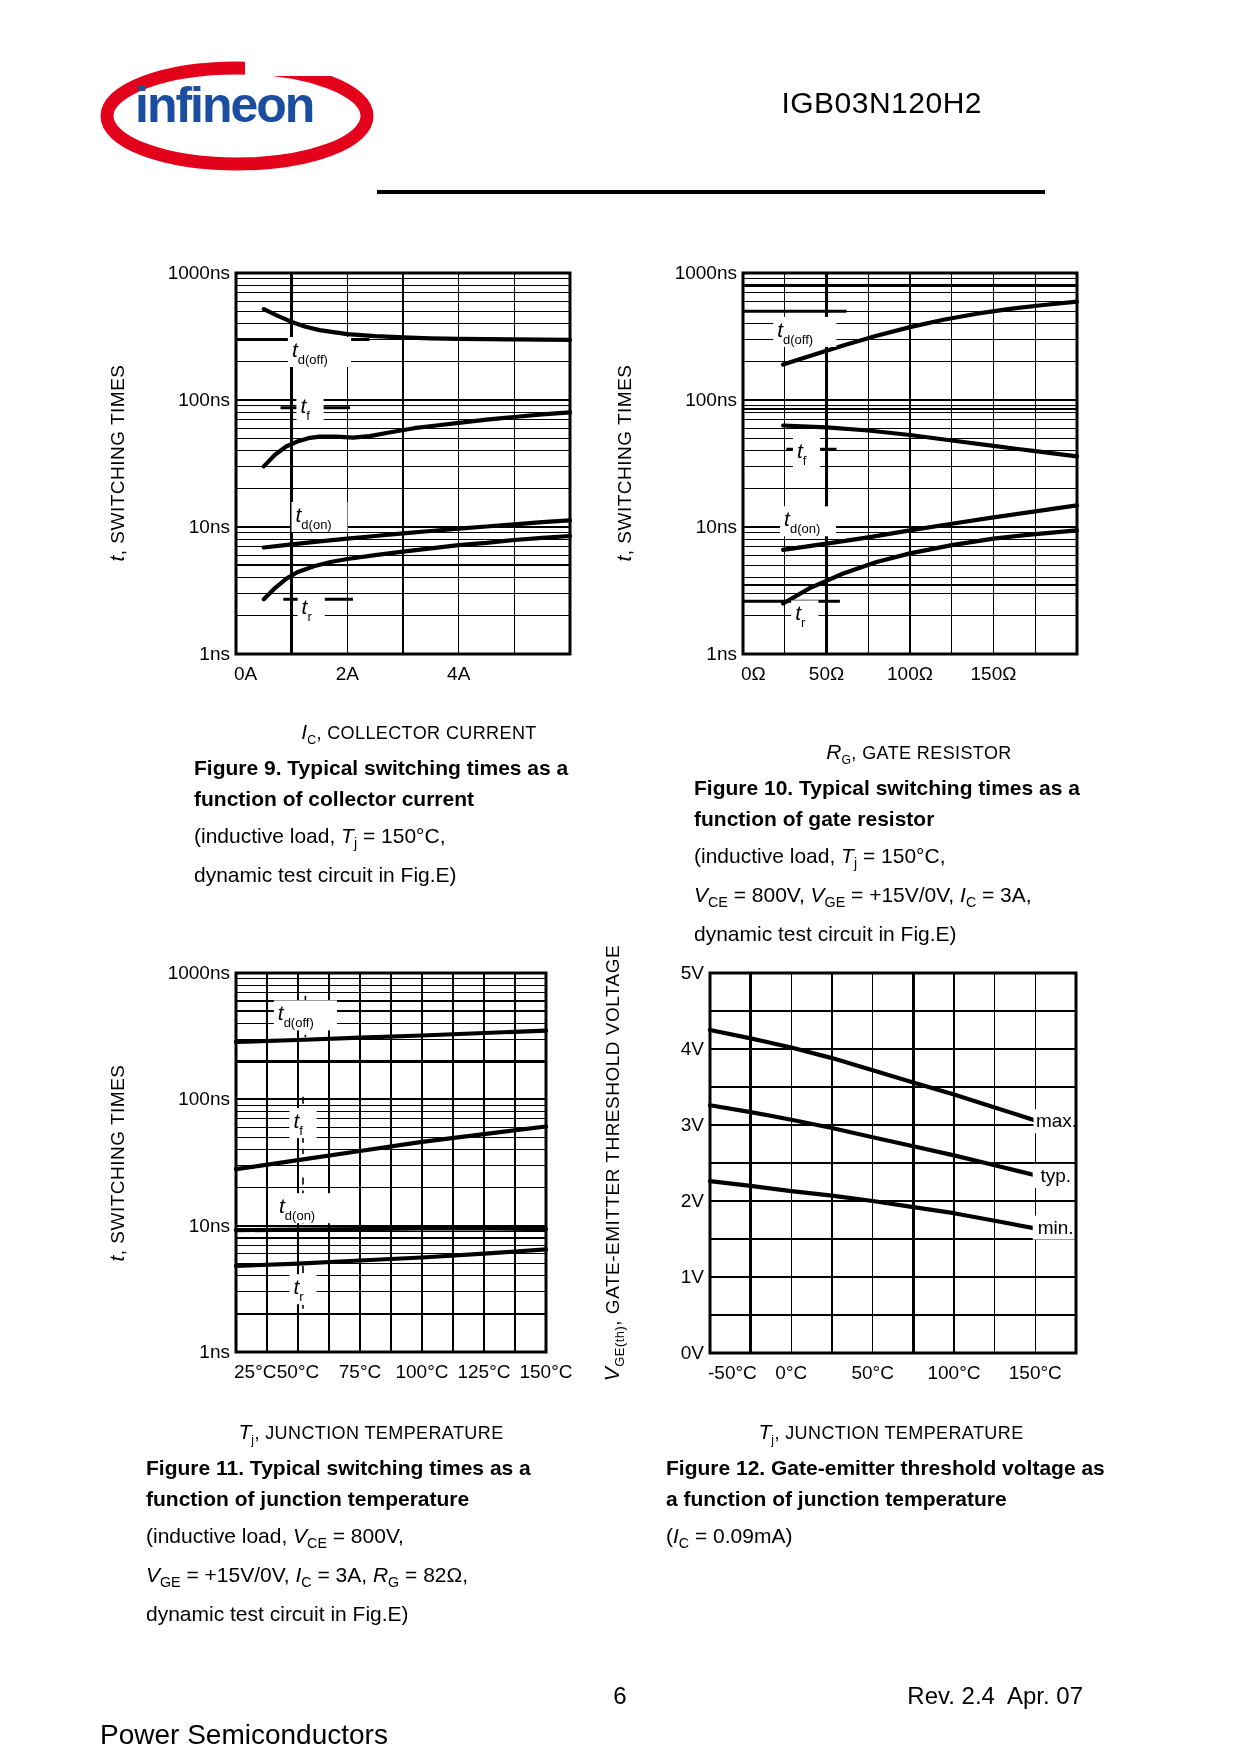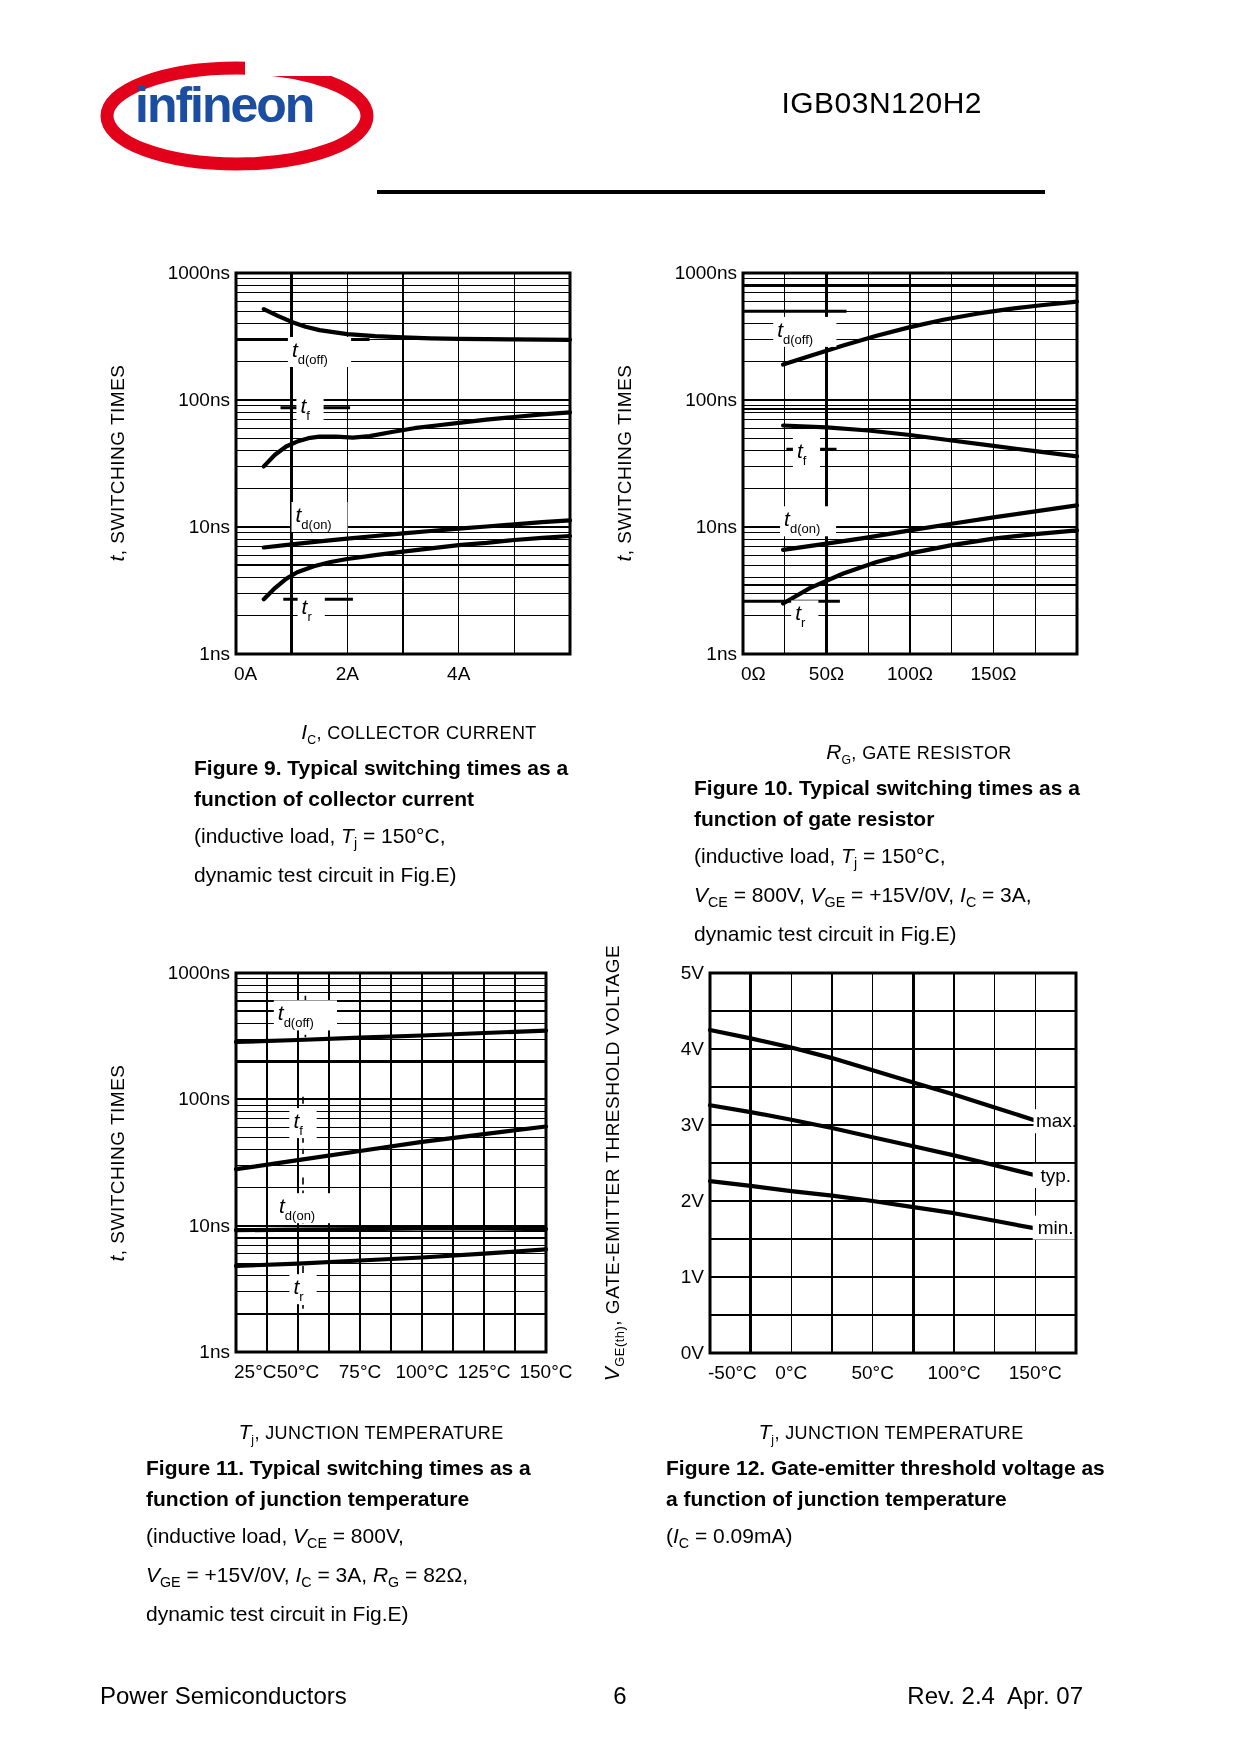--- a/index.html
+++ b/index.html
@@ -23,21 +23,21 @@
   
   .caption{position:absolute;width:460px;}
   .sublabel{width:450px;text-align:center;font-size:18px;letter-spacing:0.4px;margin-bottom:5px;}
   .sublabel .iv{font-style:italic;font-size:21px;letter-spacing:0;}
   .sublabel sub{font-size:68%;}
   .cap-title{width:450px;font-size:21px;font-weight:bold;line-height:31px;margin-bottom:6px;}
   .conds{font-size:21px;line-height:31px;}
   .conds .iv{font-style:italic;}
   .conds sub{font-size:68%;}
   
-  .footer-left{position:absolute;left:100px;top:1682px;font-size:24px;text-align:center;}
+  .footer-left{position:absolute;left:100px;top:1719px;font-size:28px;text-align:center;}
   .footer-page{position:absolute;left:560px;top:1682px;width:120px;text-align:center;font-size:24px;}
   .footer-right{position:absolute;right:157px;top:1682px;font-size:24px;white-space:pre;}
 </style>
 </head>
 <body>
 
 <div class="page">
 
   <div class="logo">
     <svg width="285" height="112" viewBox="0 0 285 112">

